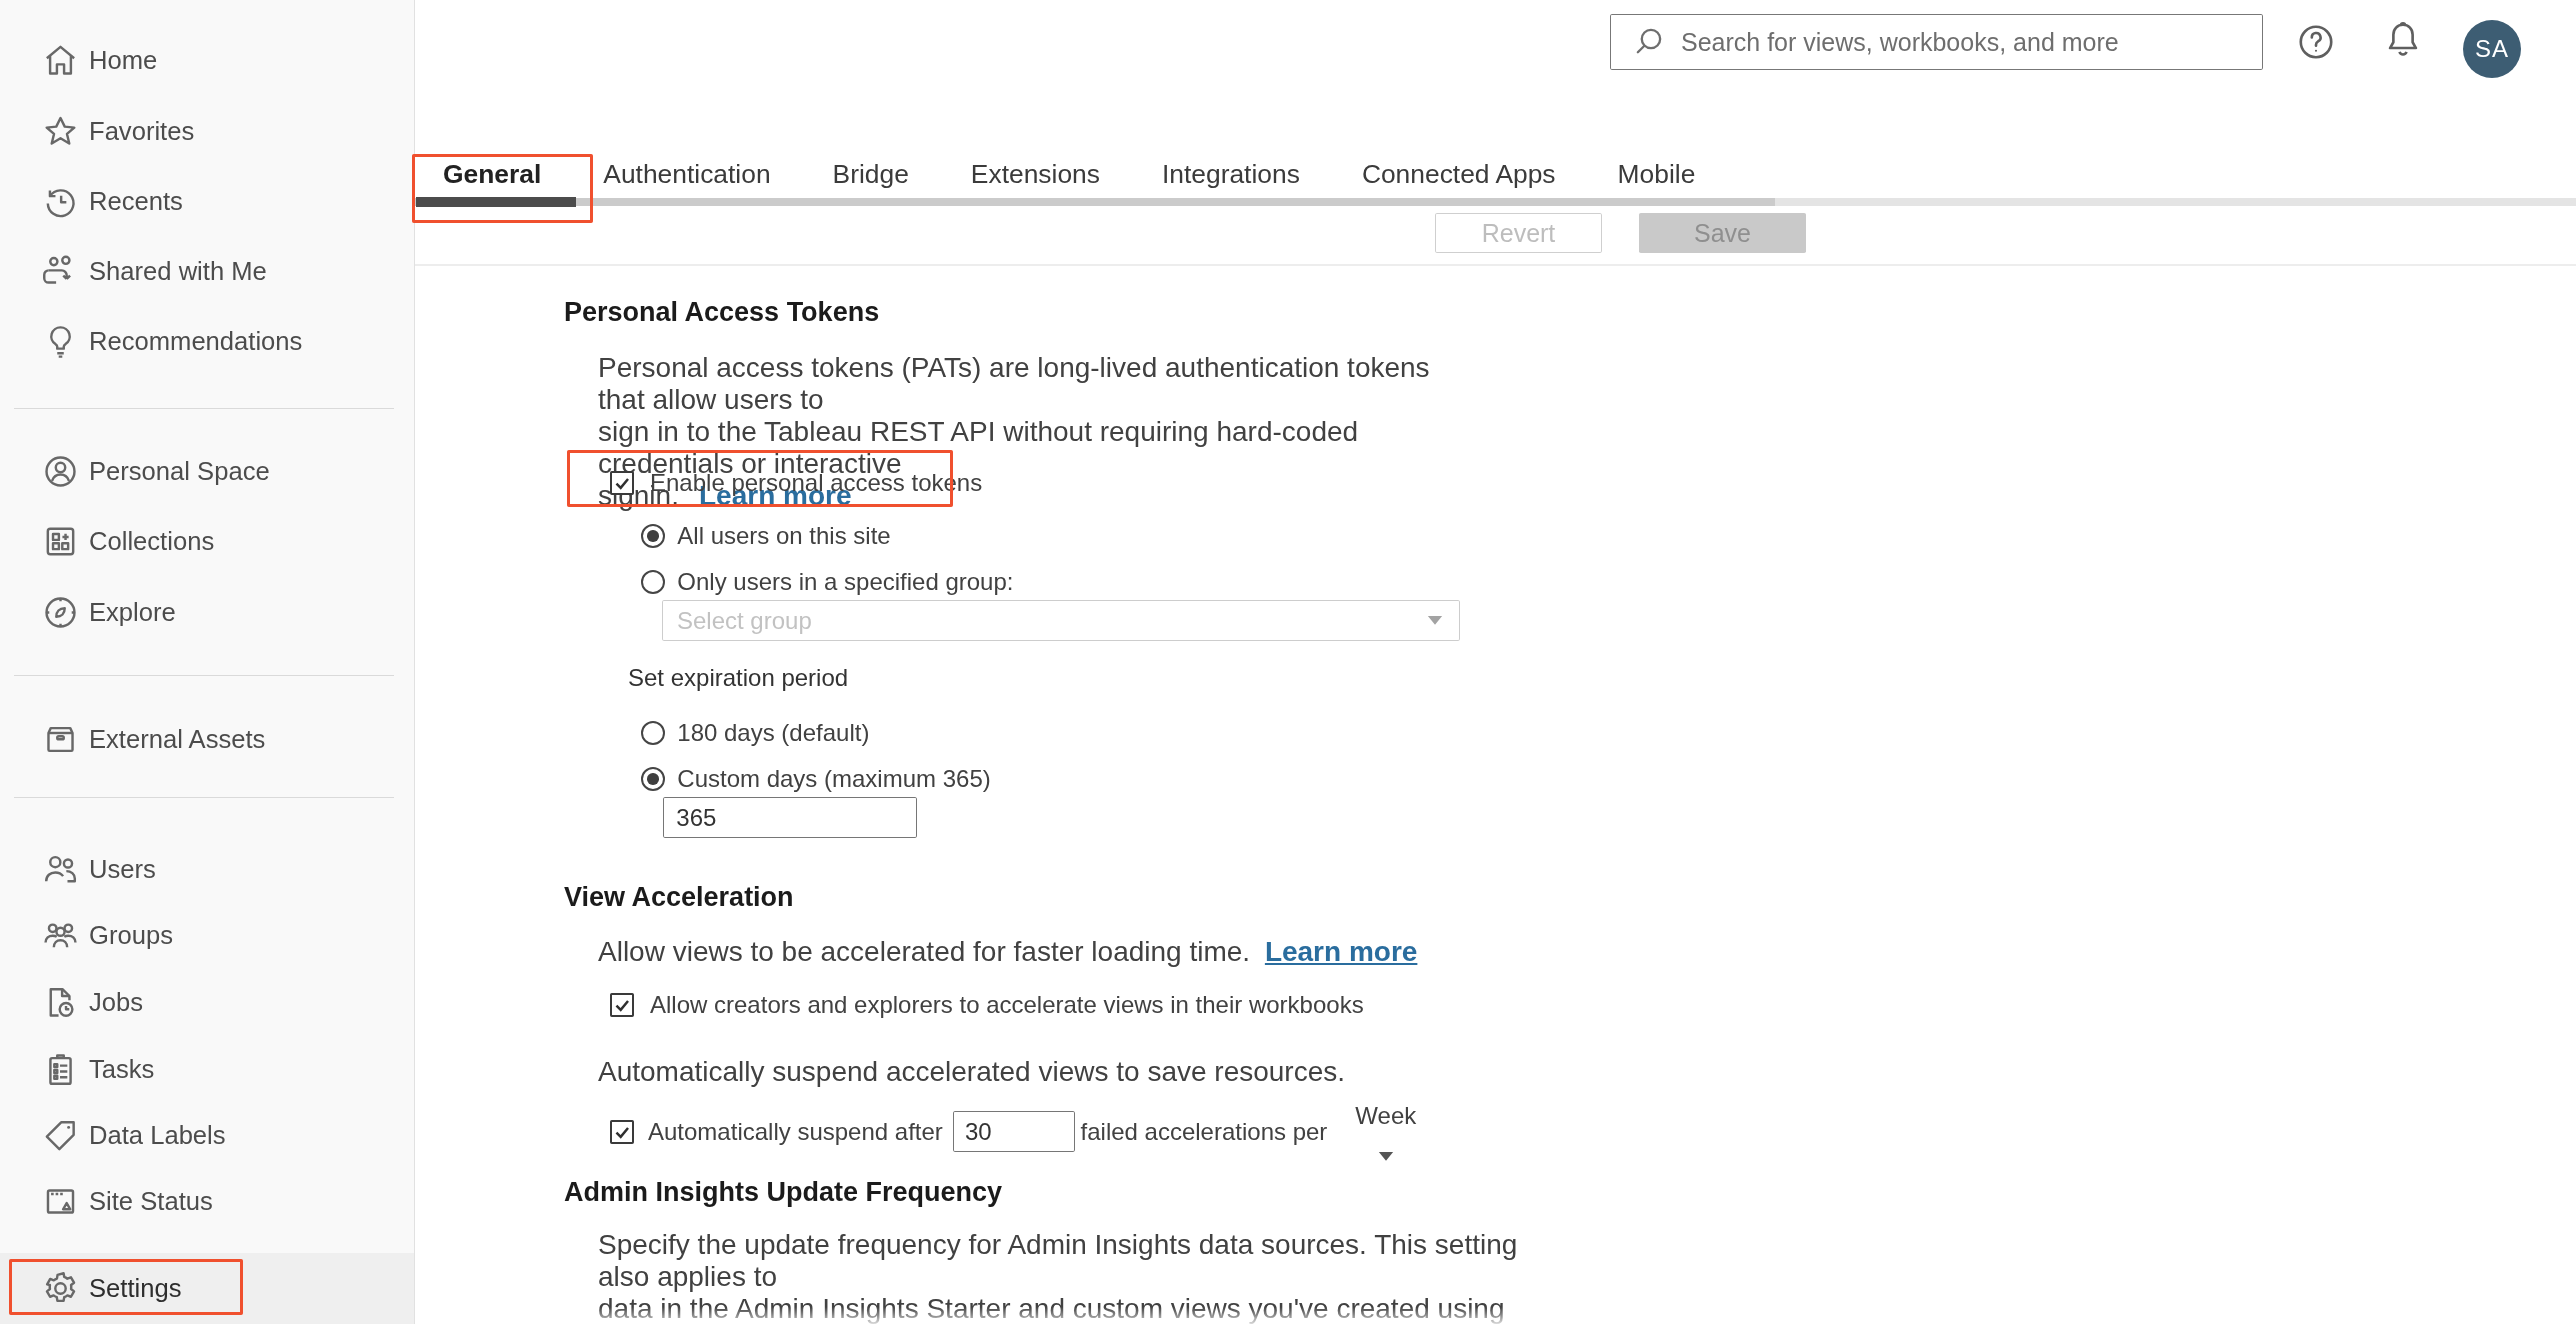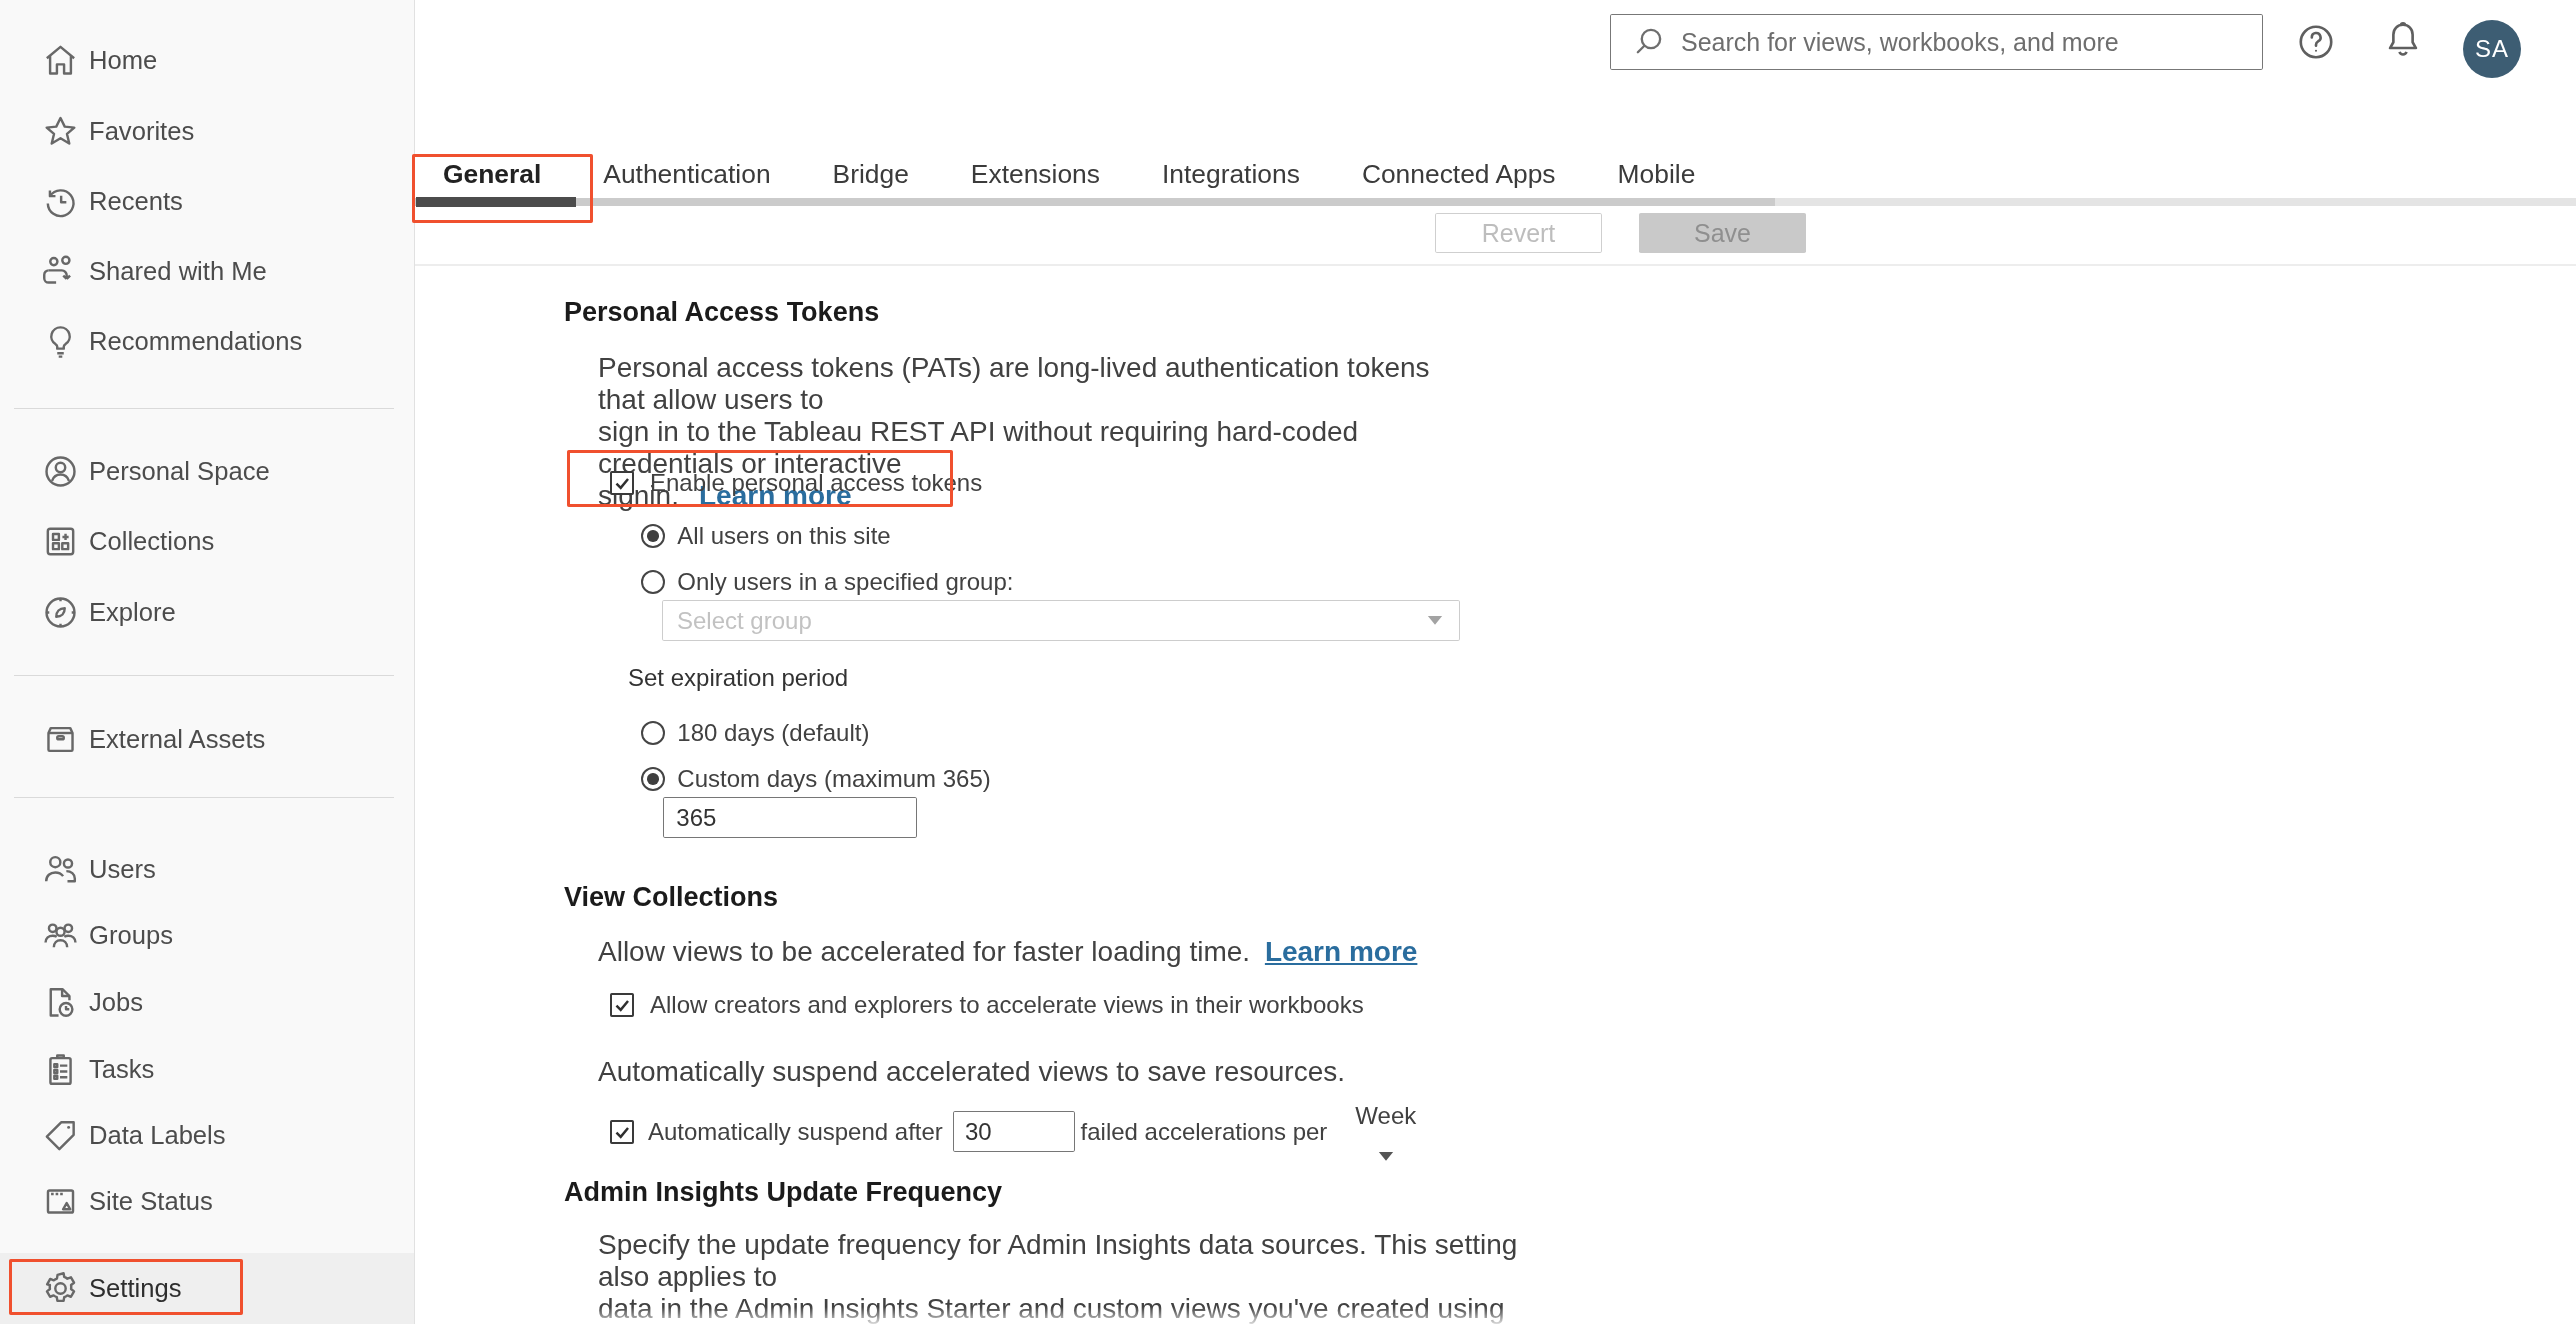--- a/index.html
+++ b/index.html
@@ -353,21 +353,21 @@
       <span>180 days (default)</span>
     </div>
     <div class="ctl-row" style="left:214px; top:765px; gap:12.3px">
       <span class="radio on">
           <span class="dot"></span>
         </span>
       <span>Custom days (maximum 365)</span>
     </div>
     <input class="tinput" style="left: 248px; top: 797px; width: 254px;" value="365">
 
-    <div class="h2" style="left:149px; top:882px">View Collections</div>
+    <div class="h2" style="left:149px; top:882px">View Acceleration</div>
     <div class="para" style="left:183px; top:936px; width:1058px">
       <span>Allow views to be accelerated for faster loading time.</span>
       <a class="link u" style="margin-left:7px">Learn more</a>
     </div>
 
     <div class="ctl-row" style="left:183px; top:991px">
       <span class="checkbox">
         <svg viewBox="0 0 24 24" stroke="currentColor" stroke-width="3.2" fill="none">
             <path d="M4.5 12.5 10 18 19.5 6.5"></path>
           </svg>

